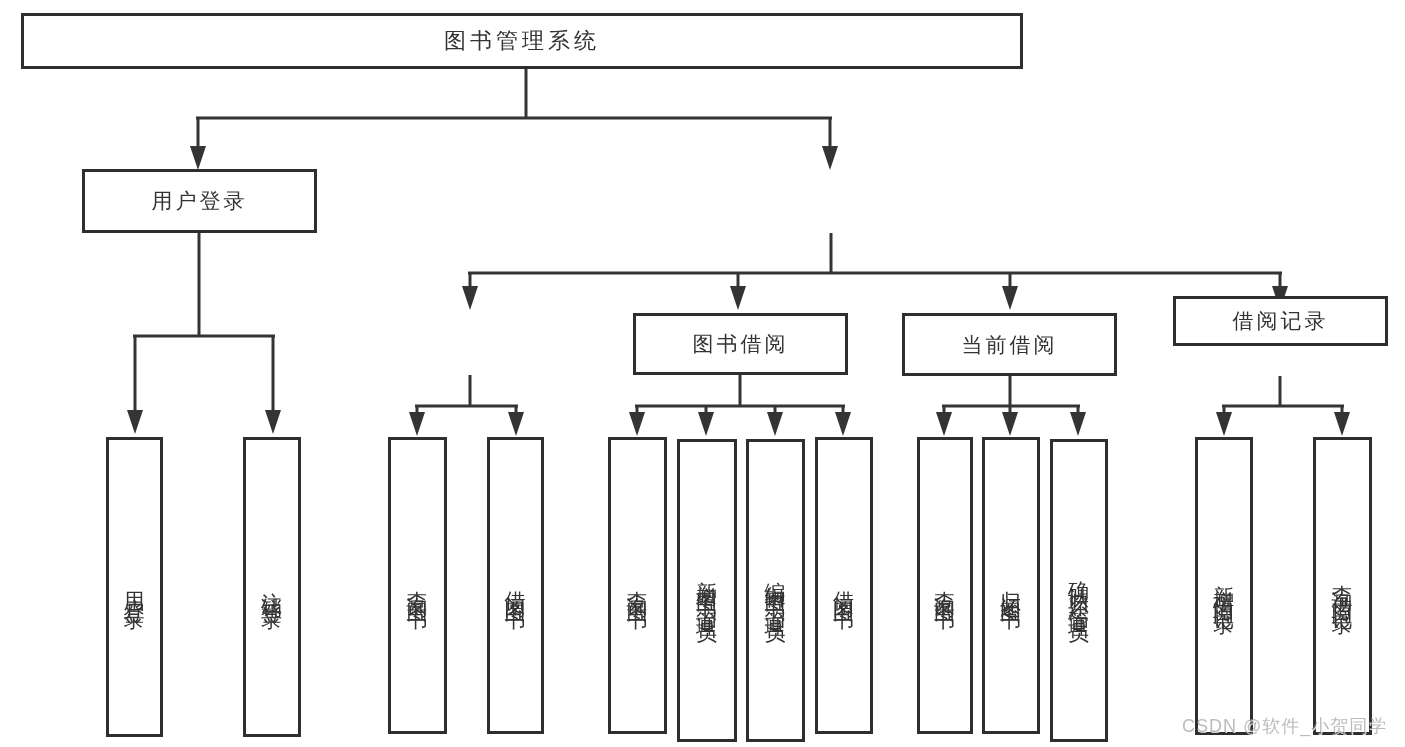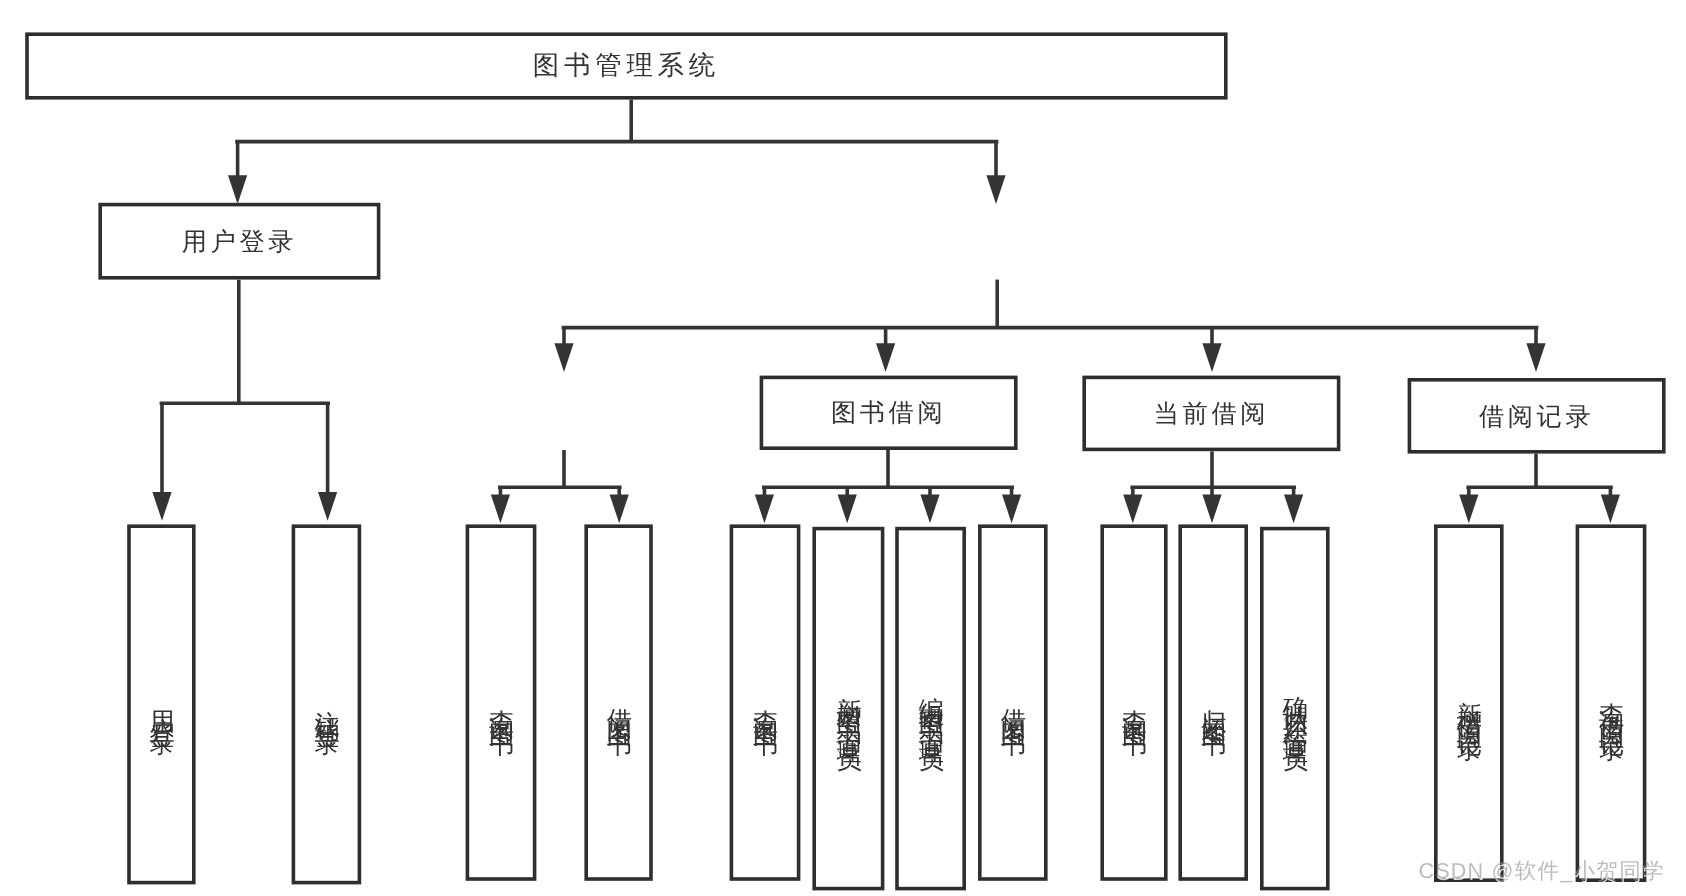--- a/index.html
+++ b/index.html
@@ -106,27 +106,27 @@
       <polygon points="1070,412 1086,412 1078,436"></polygon>
 
     <line x1="1280" y1="376" x2="1280" y2="406"></line>
     <line x1="1222" y1="406" x2="1344" y2="406"></line>
     <line x1="1224" y1="406" x2="1224" y2="416"></line>
       <polygon points="1216,412 1232,412 1224,436"></polygon>
     <line x1="1342" y1="406" x2="1342" y2="416"></line>
       <polygon points="1334,412 1350,412 1342,436"></polygon>
   </svg>
 
-  <div class="node hbox root-box" style="left:21px;top:13px;width:1002px;height:56px;margin-top:14px;">图书管理系统</div>
+  <div class="node hbox root-box" style="left:21px;top:13px;width:1002px;height:56px;">图书管理系统</div>
 
   <div class="node hbox" style="left:82px;top:169px;width:235px;height:64px;">用户登录</div>
 
   <div class="node hbox" style="left:902px;top:313px;width:215px;height:63px;">当前借阅</div>
   <div class="node hbox" style="left:633px;top:313px;width:215px;height:62px;">图书借阅</div>
-  <div class="node hbox" style="left:1173px;top:315px;width:215px;height:63px;">借阅记录</div>
+  <div class="node hbox" style="left:1173px;top:296px;width:215px;height:50px;">借阅记录</div>
 
   <div class="node vbox" style="left:106px;top:437px;width:57px;height:300px;">用户登录</div>
   <div class="node vbox" style="left:243px;top:437px;width:58px;height:300px;">注销登录</div>
 
   <div class="node vbox" style="left:388px;top:437px;width:59px;height:297px;">查询图书</div>
   <div class="node vbox" style="left:487px;top:437px;width:57px;height:297px;">借阅图书</div>
 
   <div class="node vbox" style="left:608px;top:437px;width:59px;height:297px;">查询图书</div>
   <div class="node vbox" style="left:677px;top:439px;width:60px;height:303px;">新增图书（管理员）</div>
   <div class="node vbox" style="left:746px;top:439px;width:59px;height:303px;">编辑图书（管理员）</div>

